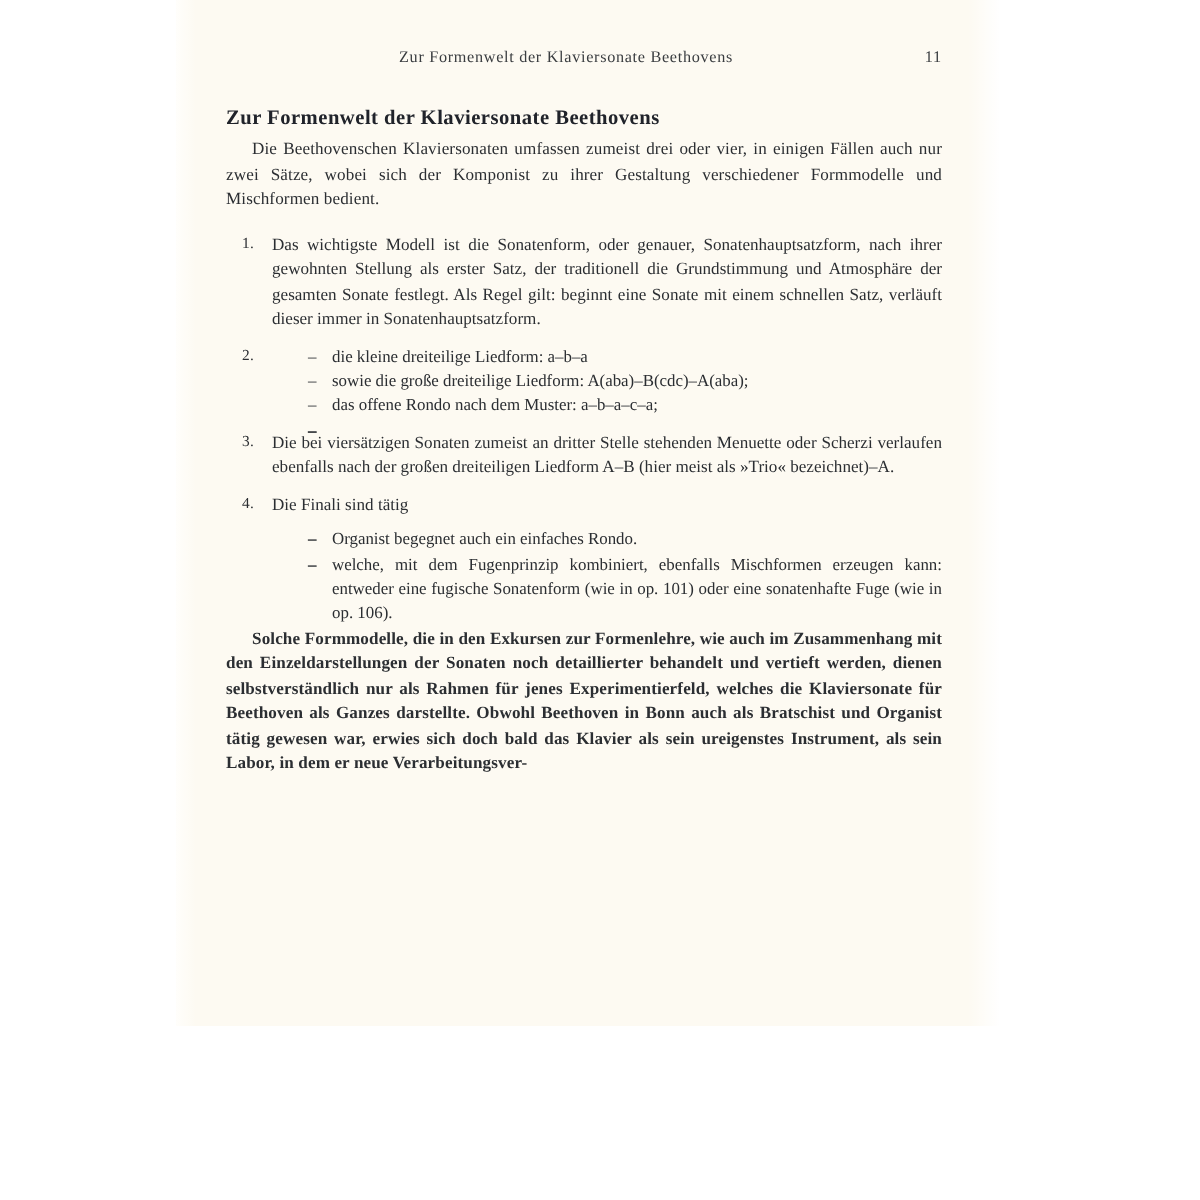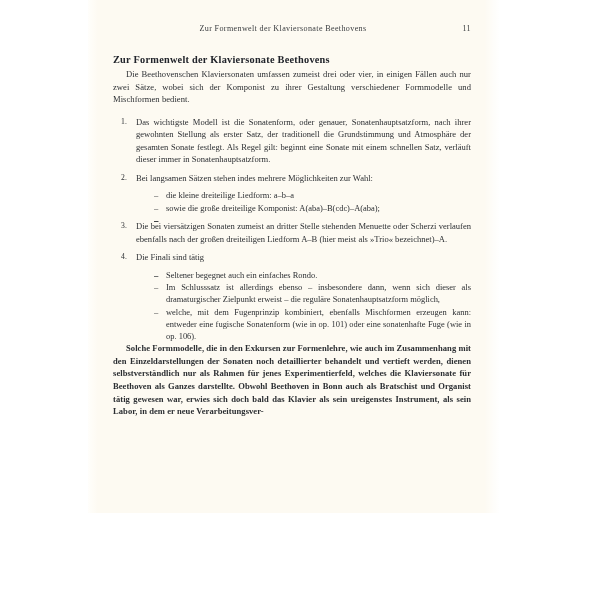--- a/index.html
+++ b/index.html
@@ -177,32 +177,32 @@
 
       <ol class="numbered-list">
 
         <li class="spacer-top-1">
           <span class="list-marker">1.</span>
           <span>Das wichtigste Modell ist die Sonatenform, oder genauer, Sonatenhauptsatzform, nach ihrer gewohnten Stellung als erster Satz, der traditionell die Grundstimmung und Atmosphäre der gesamten Sonate festlegt. Als Regel gilt: beginnt eine Sonate mit einem schnellen Satz, verläuft dieser immer in Sonatenhauptsatzform.</span>
         </li>
 
         <li>
           <span class="list-marker">2.</span>
-          <span>Bei langsamen Sätzen stehen indes mehrere Möglichkeiten zur Wahl:</span>
           <ul class="dash-list tight">
             <li>
               <span class="dash-marker">–</span>
               <span>die kleine dreiteilige Liedform: a–b–a</span>
             </li>
             <li>
               <span class="dash-marker">–</span>
-              <span>sowie die große dreiteilige Komponist: A(aba)–B(cdc)–A(aba);</span>
-            </li>
-            <li>
-              <span class="dash-marker">–</span>
+              <span>sowie die große dreiteilige Liedform: A(aba)–B(cdc)–A(aba);</span>
+            </li>
+            <li>
+              <span class="dash-marker">–</span>
+              <span>das offene Rondo nach dem Muster: a–b–a–c–a;</span>
             </li>
             <li>
               <span class="dash-marker">–</span>
             </li>
             <li>
               <span class="dash-marker">–</span>
             </li>
             <li>
               <span class="dash-marker">–</span>
             </li>
@@ -216,25 +216,24 @@
 
         <li>
           <span class="list-marker">4.</span>
           <span>Die Finali sind tätig</span>
           <ul class="dash-list">
             <li class="just">
               <span class="dash-marker">–</span>
             </li>
             <li>
               <span class="dash-marker">–</span>
-              <span>Seltener begegnet auch ein einfaches Rondo.</span>
+              <span>Organist begegnet auch ein einfaches Rondo.</span>
             </li>
             <li class="just">
               <span class="dash-marker">–</span>
-              <span>Im Schlusssatz ist allerdings ebenso – insbesondere dann, wenn sich dieser als dramaturgischer Zielpunkt erweist – die reguläre Sonatenhauptsatzform möglich,</span>
             </li>
             <li class="just">
               <span class="dash-marker">–</span>
               <span>welche, mit dem Fugenprinzip kombiniert, ebenfalls Mischformen erzeugen kann: entweder eine fugische Sonatenform (wie in op. 101) oder eine sonatenhafte Fuge (wie in op. 106).</span>
             </li>
           </ul>
         </li>
 
       </ol>
 

